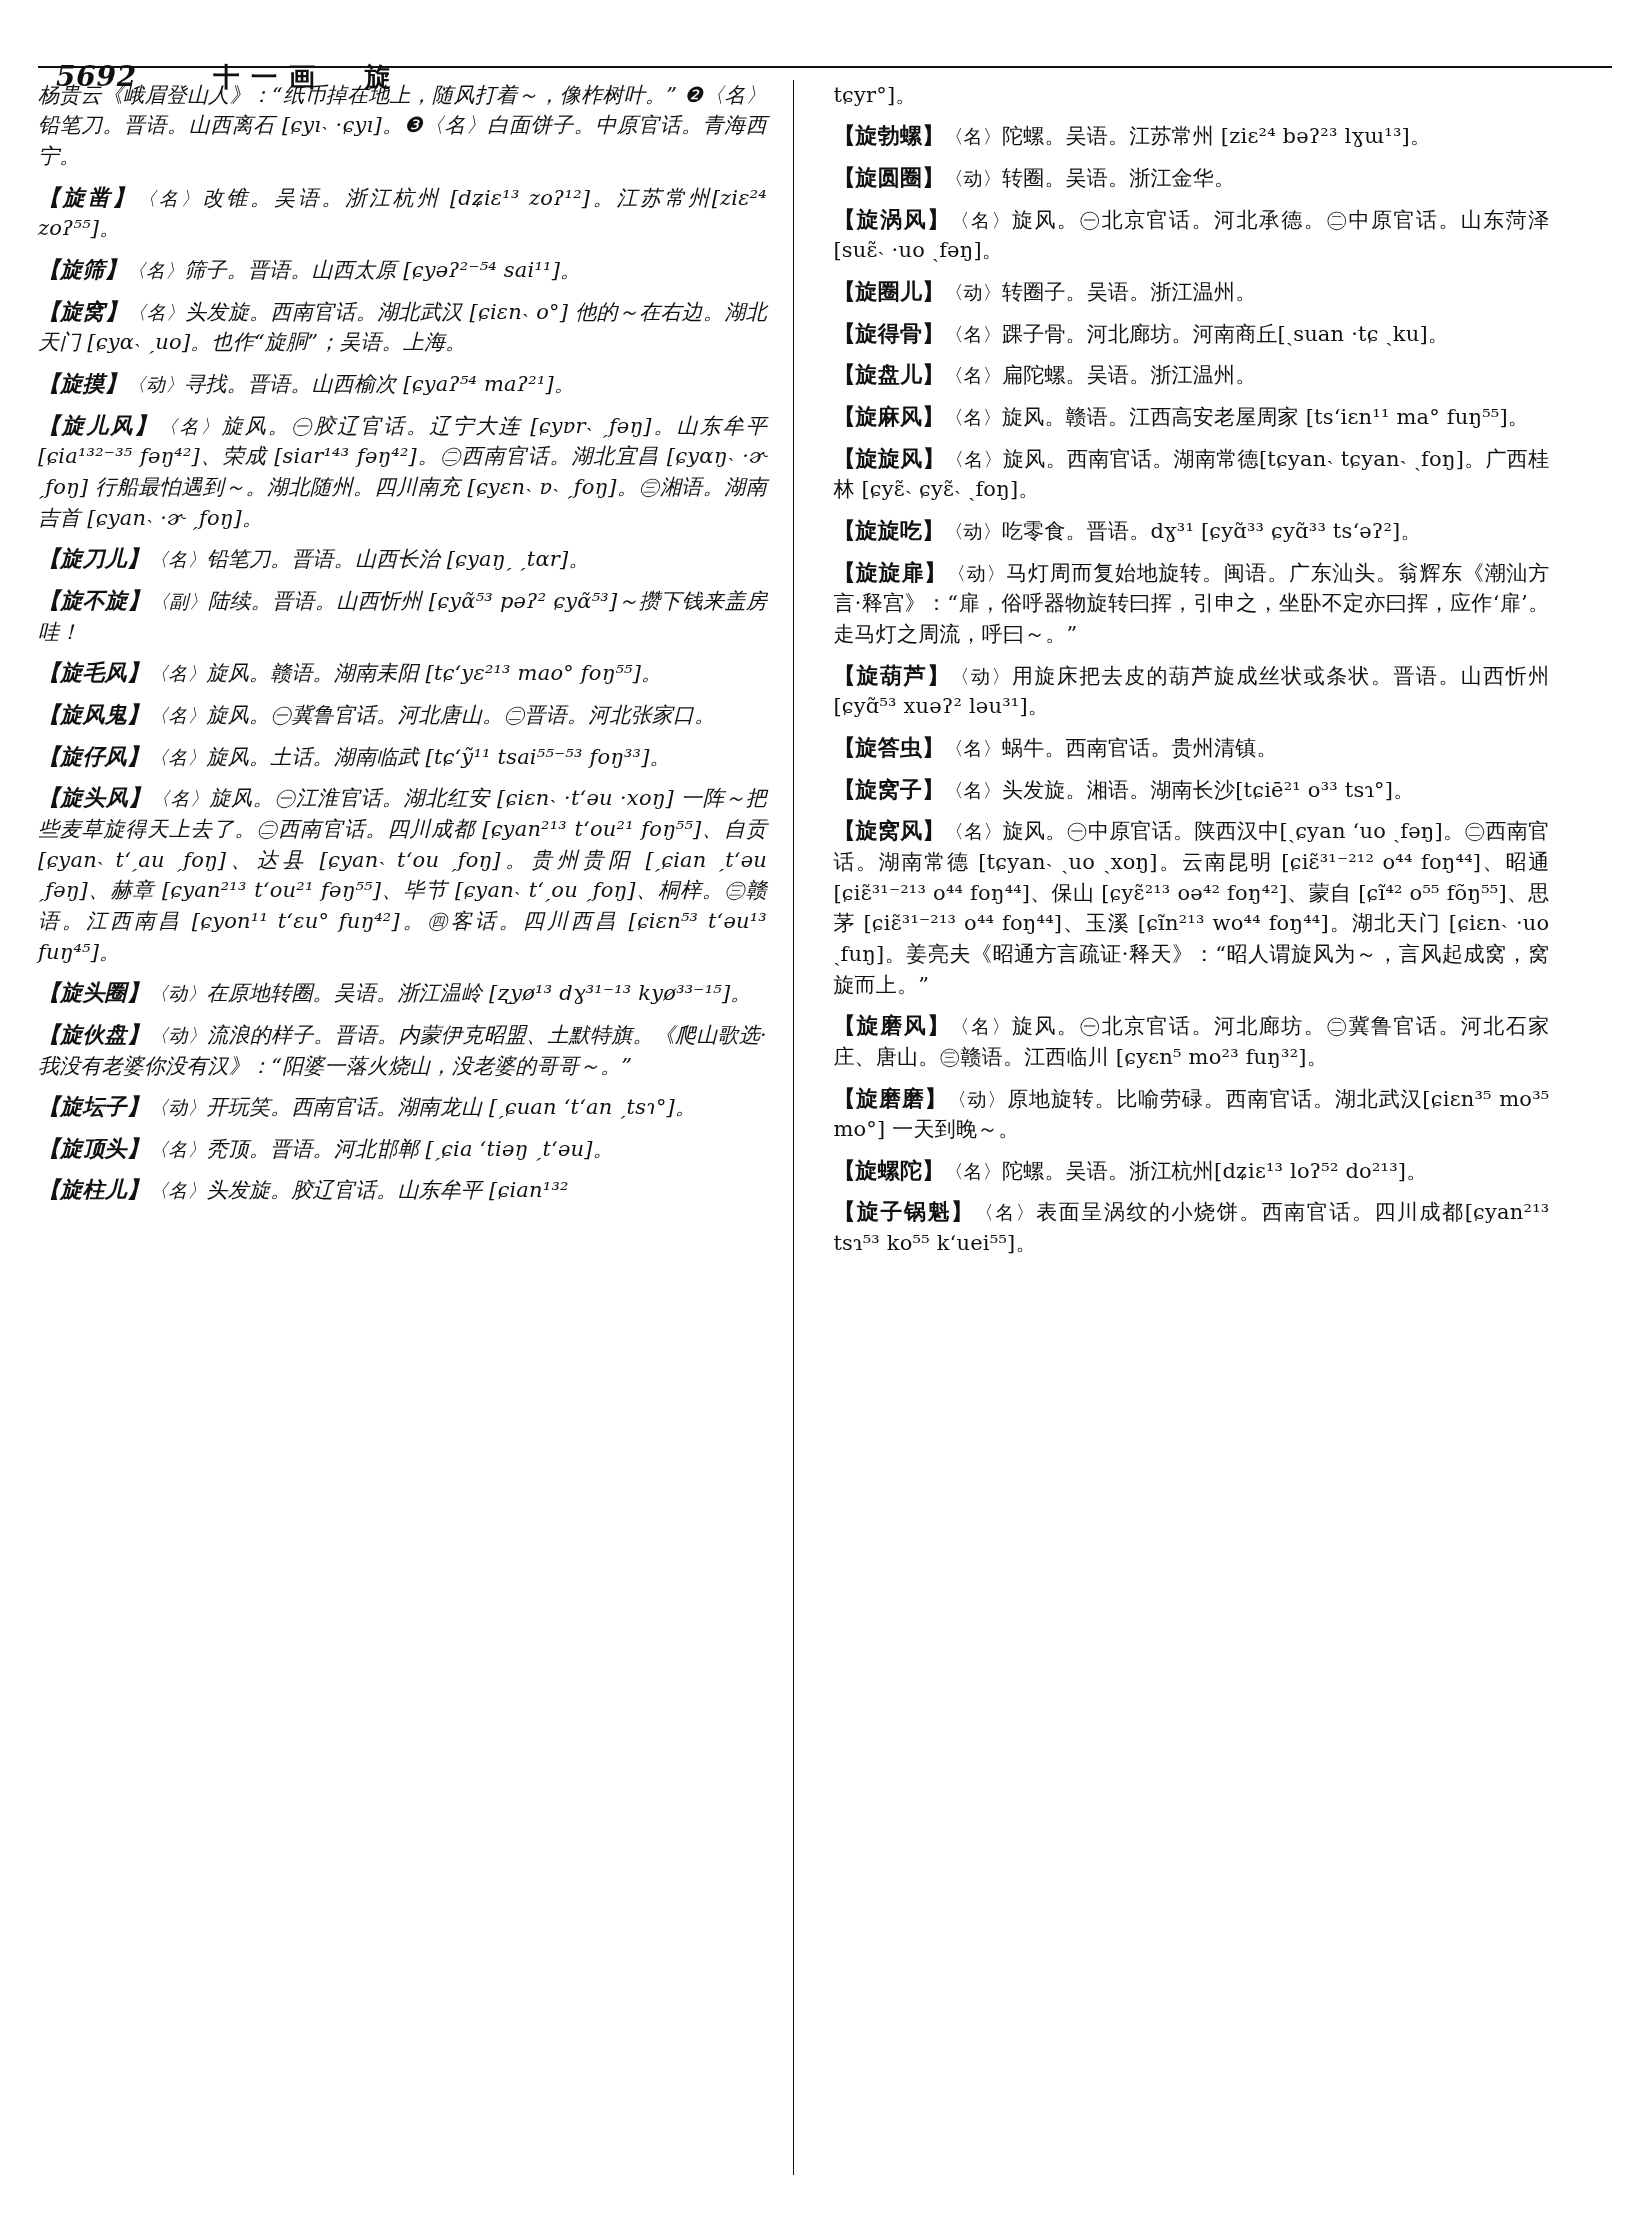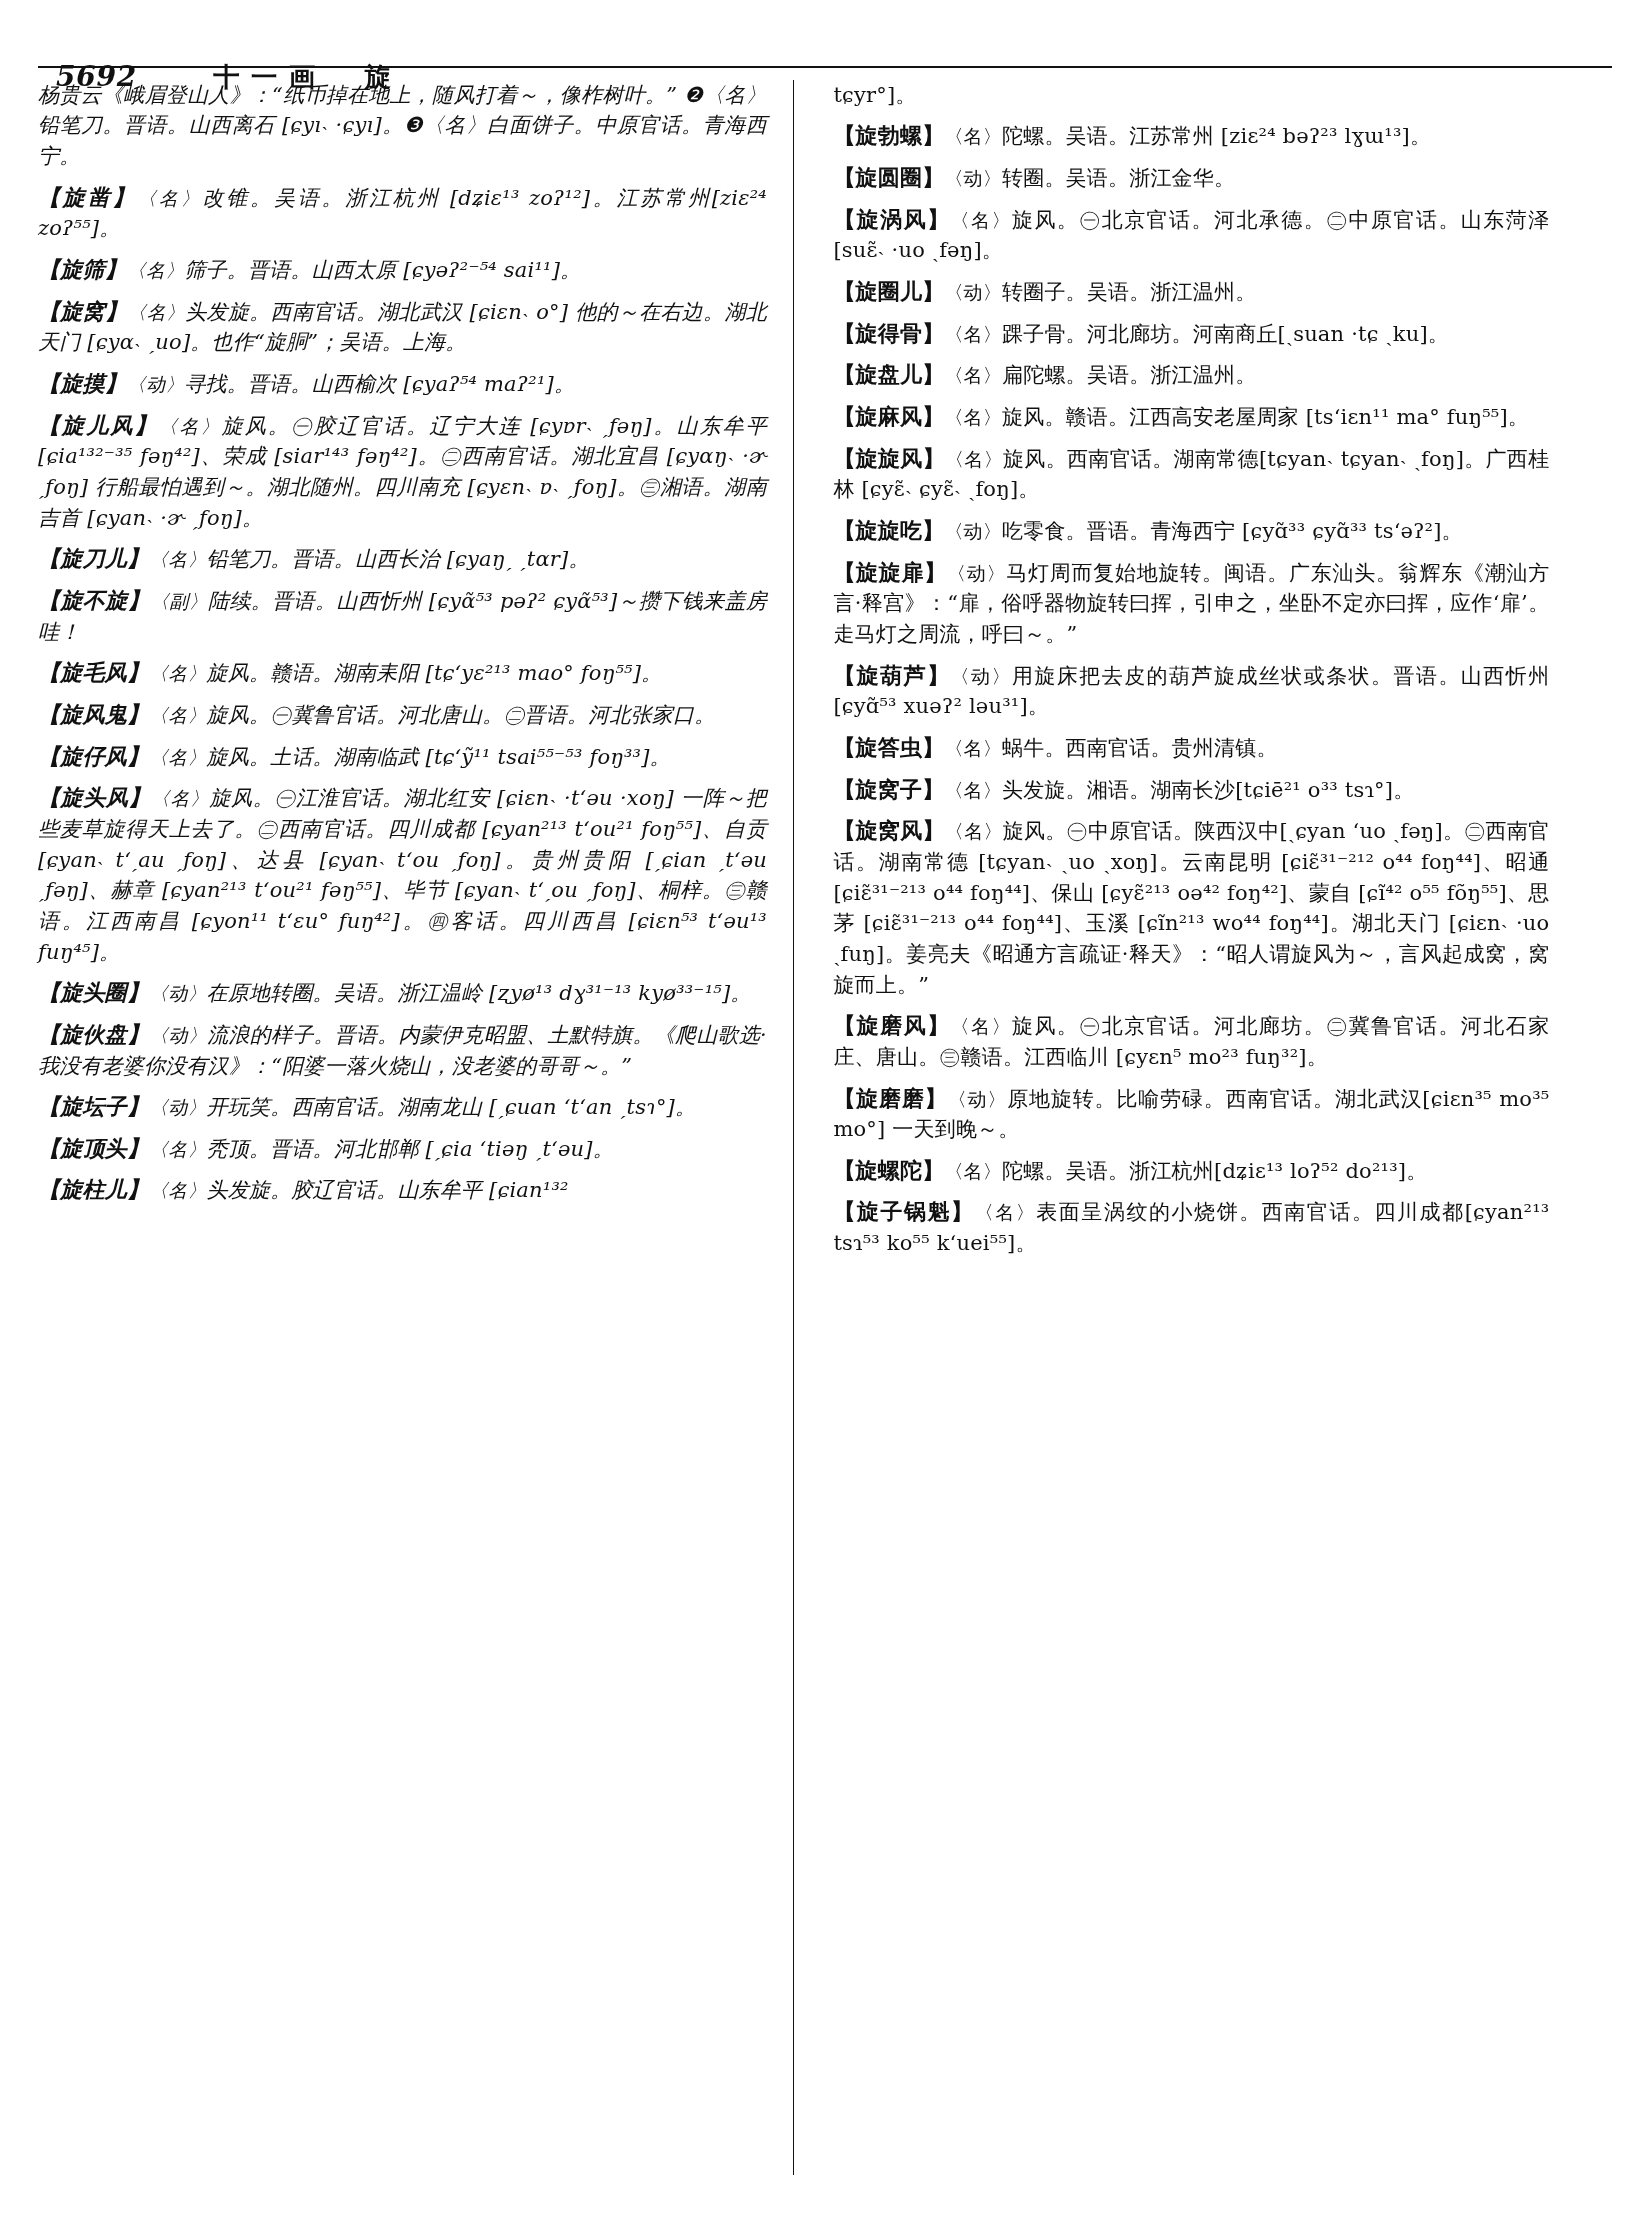--- a/index.html
+++ b/index.html
@@ -201,21 +201,21 @@
 
       <div class="entry">
         <span class="headword">【旋麻风】</span><span class="pos">〈名〉</span><span>旋风。赣语。江西高安老屋周家 [ts‘iɛn¹¹ ma° fuŋ⁵⁵]。</span>
       </div>
 
       <div class="entry">
         <span class="headword">【旋旋风】</span><span class="pos">〈名〉</span><span>旋风。西南官话。湖南常德[tɕyan˴ tɕyan˴ ˏfoŋ]。广西桂林 [ɕyɛ̃˴ ɕyɛ̃˴ ˏfoŋ]。</span>
       </div>
 
       <div class="entry">
-        <span class="headword">【旋旋吃】</span><span class="pos">〈动〉</span><span>吃零食。晋语。青海西宁 [ɕyɑ̃³³ ɕyɑ̃³³ ts‘əʔ²]。</span>
+        <span class="headword">【旋旋吃】</span><span class="pos">〈动〉</span><span>吃零食。晋语。dɣ³¹ [ɕyɑ̃³³ ɕyɑ̃³³ ts‘əʔ²]。</span>
       </div>
 
       <div class="entry">
         <span class="headword">【旋旋扉】</span><span class="pos">〈动〉</span><span>马灯周而复始地旋转。闽语。广东汕头。翁辉东《潮汕方言·释宫》：“扉，俗呼器物旋转曰挥，引申之，坐卧不定亦曰挥，应作‘扉’。走马灯之周流，呼曰～。”</span>
       </div>
 
       <div class="entry">
         <span class="headword">【旋葫芦】</span><span class="pos">〈动〉</span><span>用旋床把去皮的葫芦旋成丝状或条状。晋语。山西忻州 [ɕyɑ̃⁵³ xuəʔ² ləu³¹]。</span>
       </div>
 

